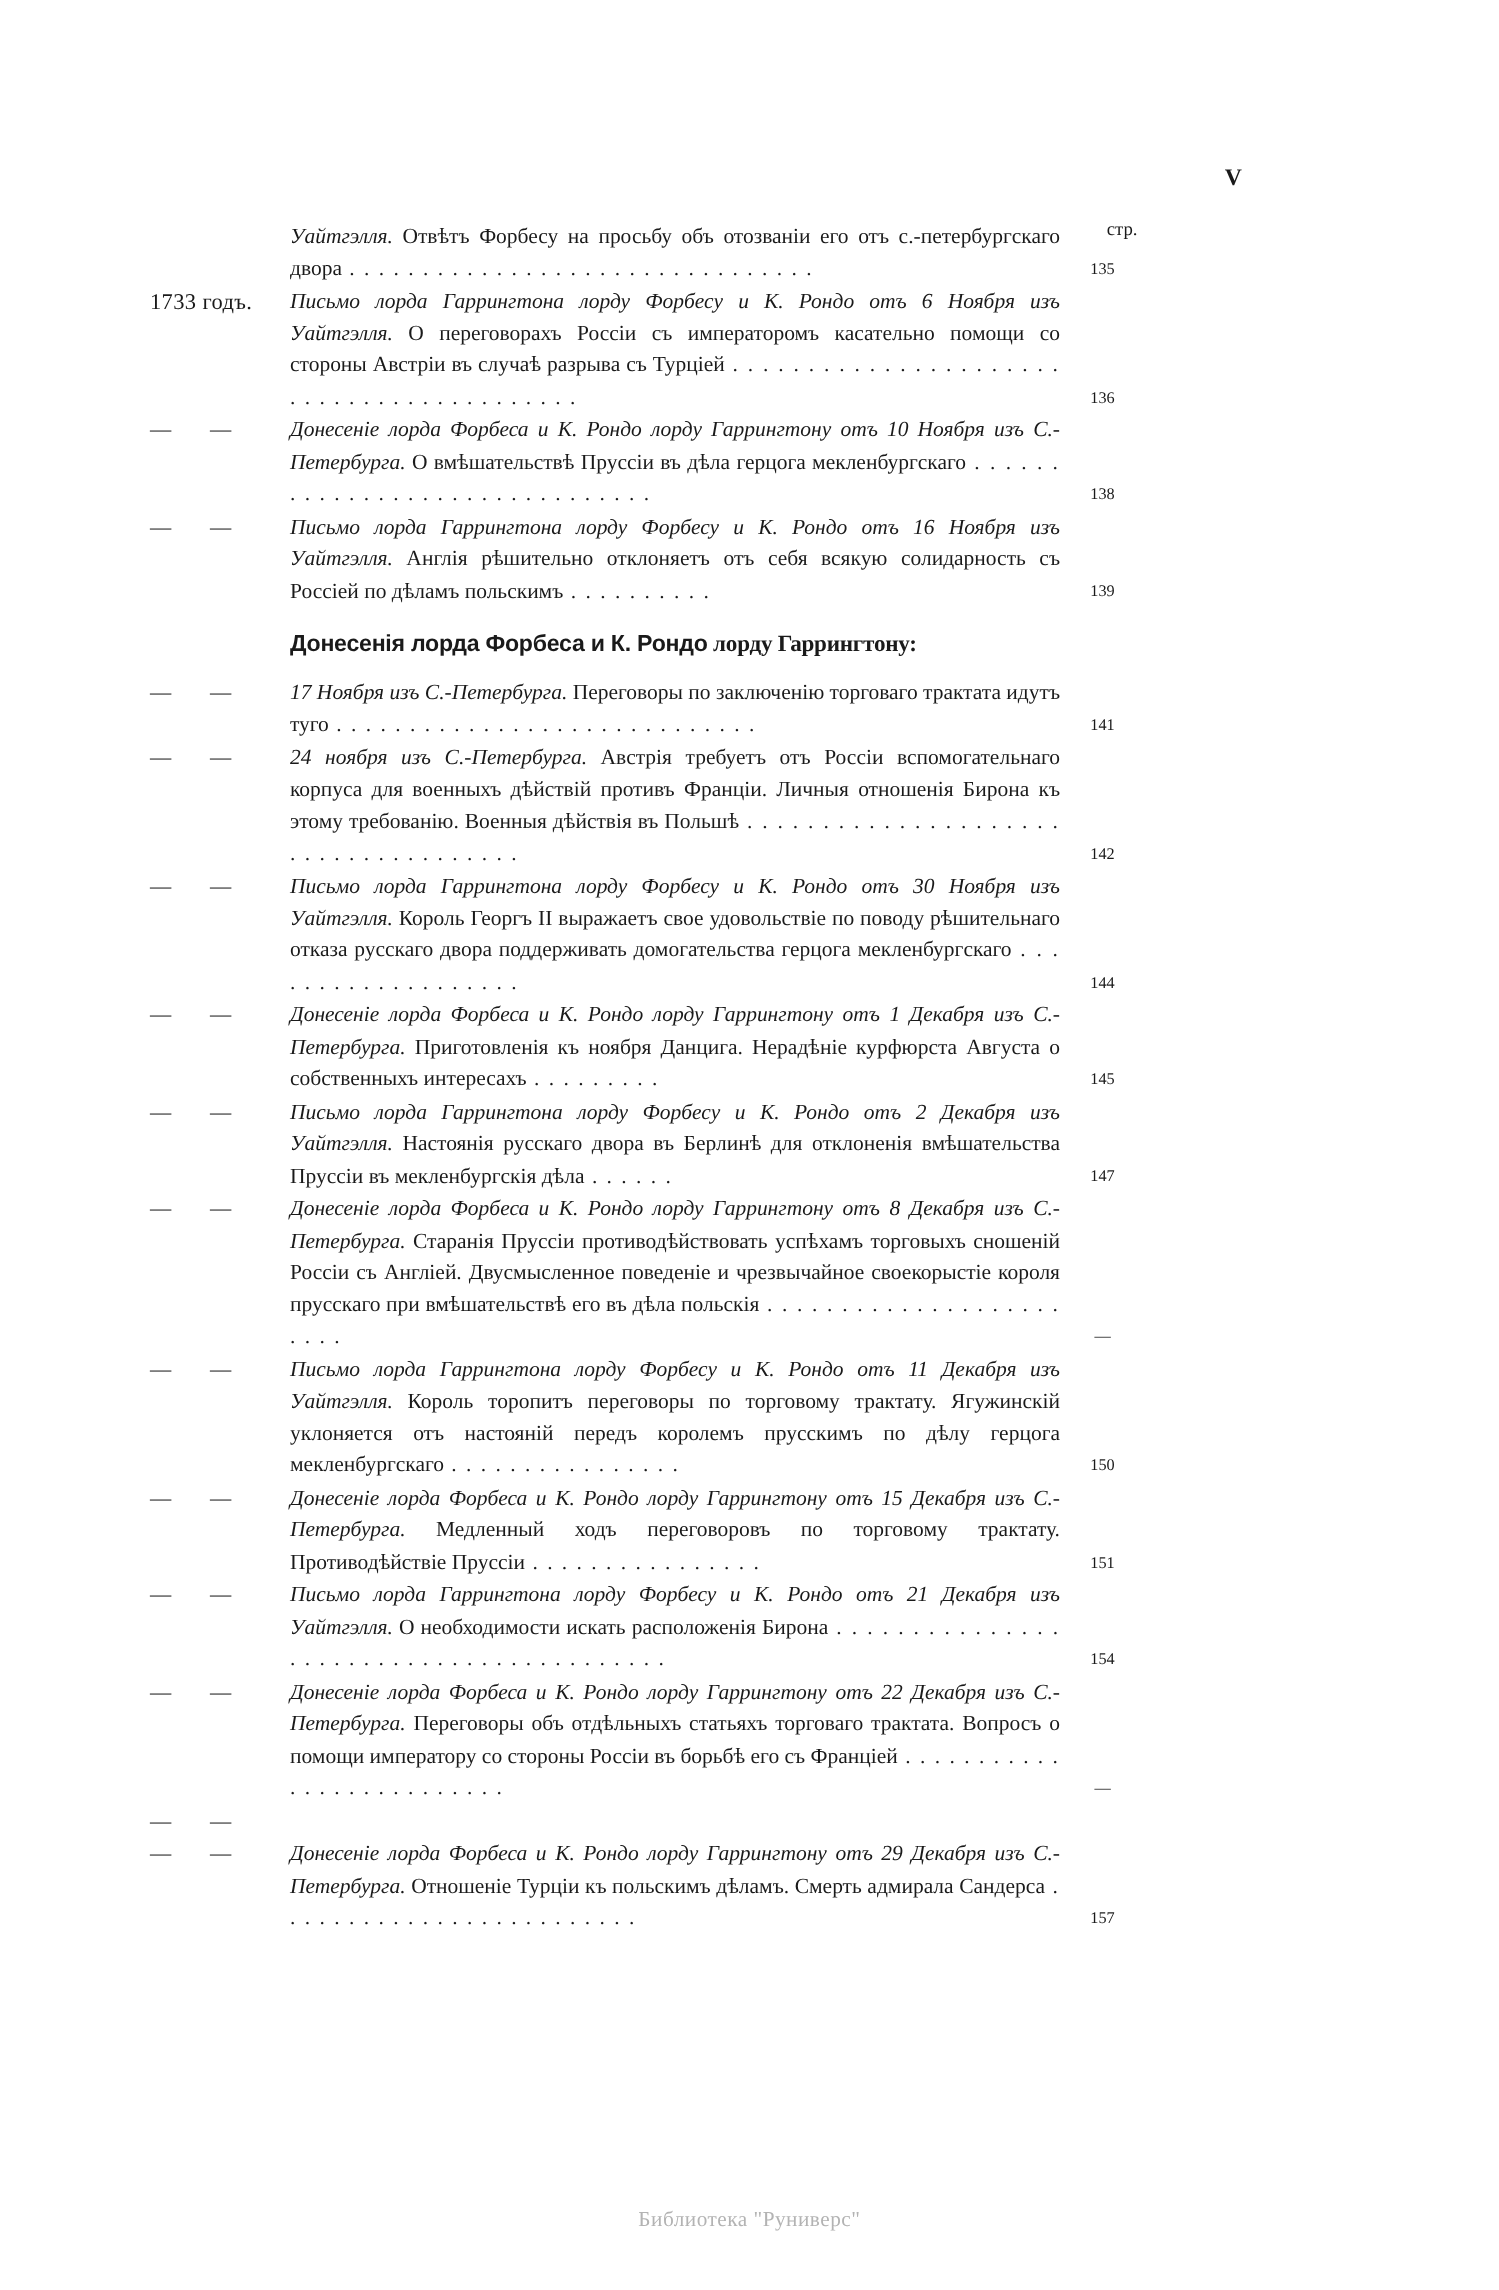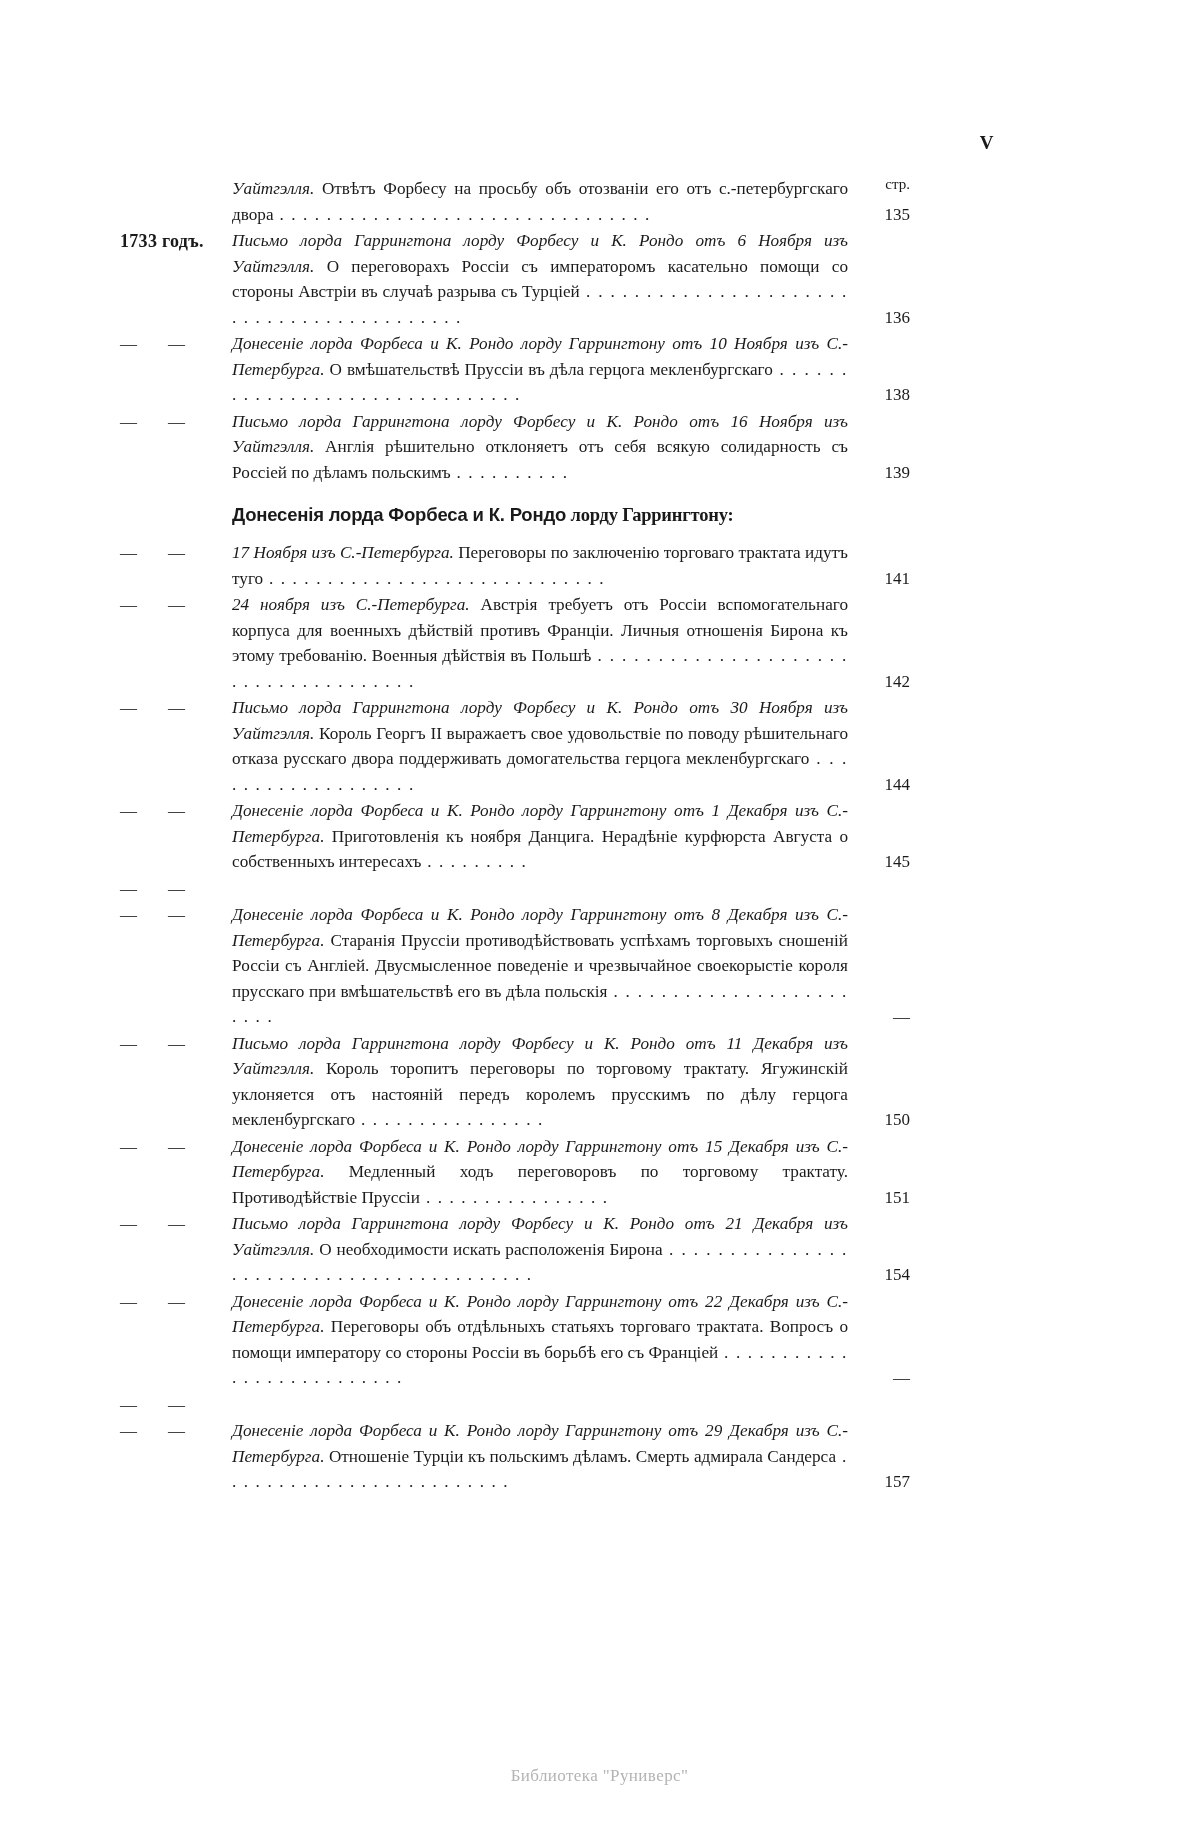--- a/index.html
+++ b/index.html
@@ -45,21 +45,21 @@
   }
   .entry {
     display: flex;
     align-items: flex-start;
     margin-bottom: 1px;
   }
   .year-col {
     width: 112px;
     flex: 0 0 112px;
     font-size: 18px;
-    font-weight: bold;
+    font-weight: normal;
     padding-top: 1px;
     line-height: 25.5px;
     text-align: left;
     letter-spacing: 0.3px;
   }
   .dash-col {
     width: 112px;
     flex: 0 0 112px;
     font-size: 17px;
     line-height: 25.5px;
@@ -78,22 +78,22 @@
     font-size: 17.2px;
     line-height: 25.5px;
     text-align: justify;
     position: relative;
     padding-right: 62px;
   }
   .text-col .num {
     position: absolute;
     right: 0;
     width: 56px;
-    text-align: right;
-    font-size: 17px;
+    text-align: center;
+    font-size: 13px;
     font-family: "Liberation Serif", serif;
   }
   i, .it {
     font-style: italic;
   }
   .leader {
     letter-spacing: 1.6px;
   }
   .section-title {
     margin: 19px 0 14px 112px;
@@ -192,20 +192,24 @@
     <div class="entry">
       <div class="dash-col"><span class="d1">—</span><span class="d2">—</span></div>
       <div class="text-col">
         <i>Донесеніе лорда Форбеса и К. Рондо лорду Гаррингтону отъ 1 Декабря изъ С.-Петербурга.</i><span> Приготовленія къ ноября Данцига. Нерадѣніе курфюрста Августа о собственныхъ интересахъ</span><span class="leader"> . . . . . . . . . </span>
         <span class="num">145</span>
       </div>
     </div>
 
     <div class="entry">
       <div class="dash-col"><span class="d1">—</span><span class="d2">—</span></div>
+      <div class="text-col">
+        <i>Письмо лорда Гаррингтона лорду Форбесу и К. Рондо отъ 2 Декабря изъ Уайтгэлля.</i><span> Настоянія русскаго двора въ Берлинѣ для отклоненія вмѣшательства Пруссіи въ мекленбургскія дѣла</span><span class="leader"> . . . . . . </span>
+        <span class="num">147</span>
+      </div>
     </div>
 
     <div class="entry">
       <div class="dash-col"><span class="d1">—</span><span class="d2">—</span></div>
       <div class="text-col">
         <i>Донесеніе лорда Форбеса и К. Рондо лорду Гаррингтону отъ 8 Декабря изъ С.-Петербурга.</i><span> Старанія Пруссіи противодѣйствовать успѣхамъ торговыхъ сношеній Россіи съ Англіей. Двусмысленное поведеніе и чрезвычайное своекорыстіе короля прусскаго при вмѣшательствѣ его въ дѣла польскія</span><span class="leader"> . . . . . . . . . . . . . . . . . . . . . . . . </span>
         <span class="num">—</span>
       </div>
     </div>
 

